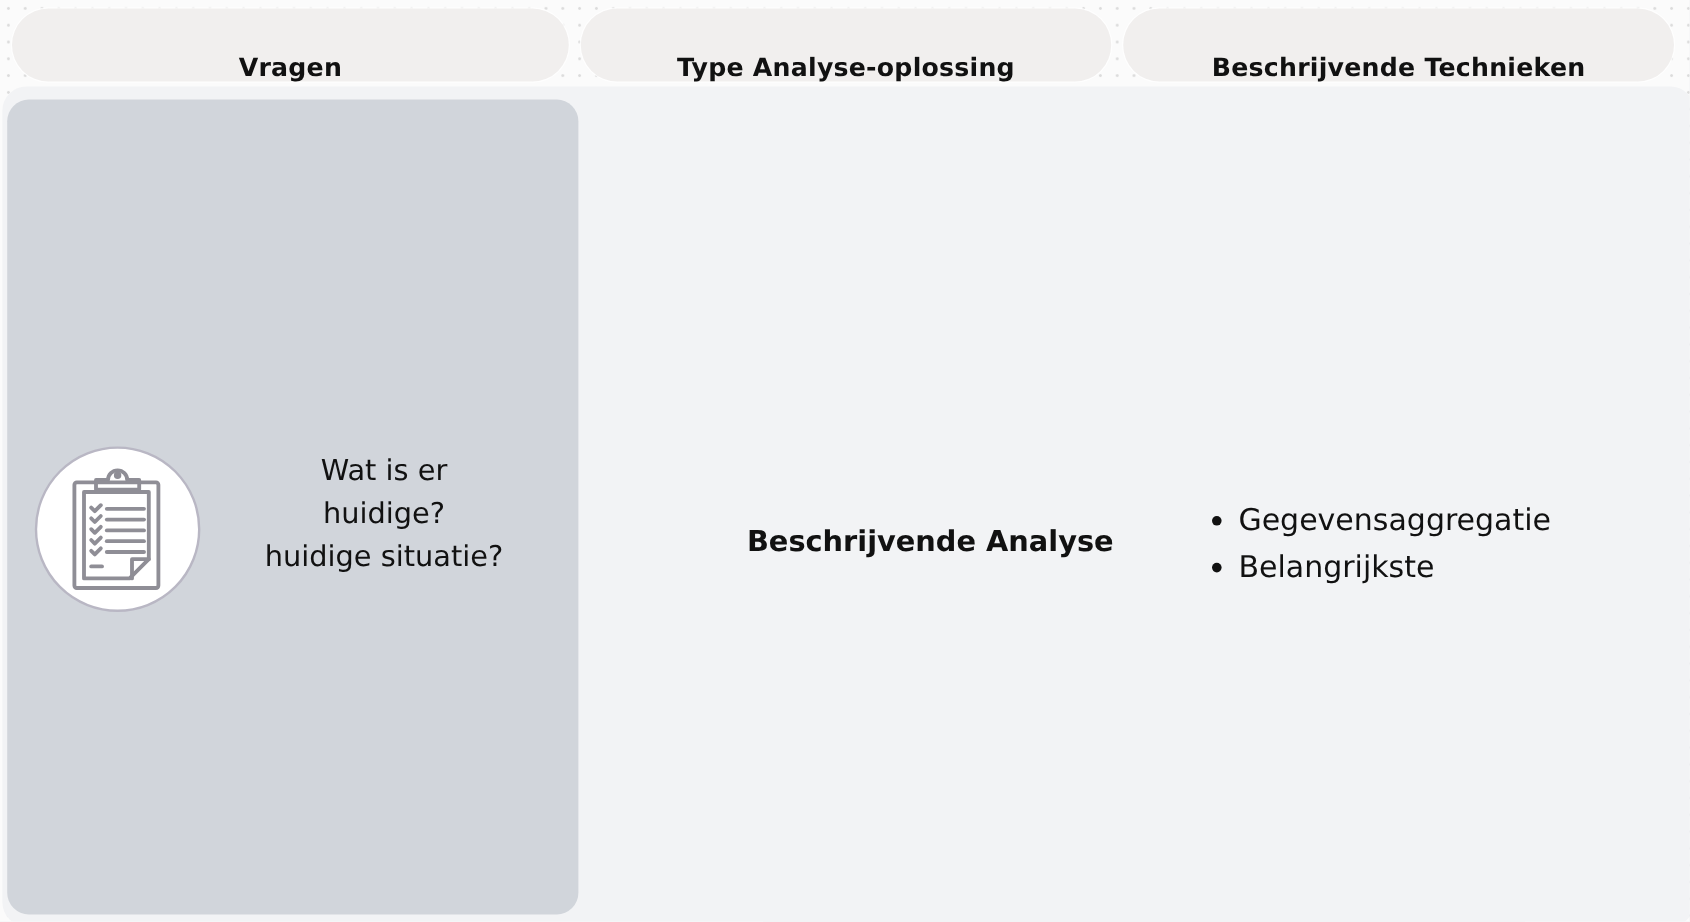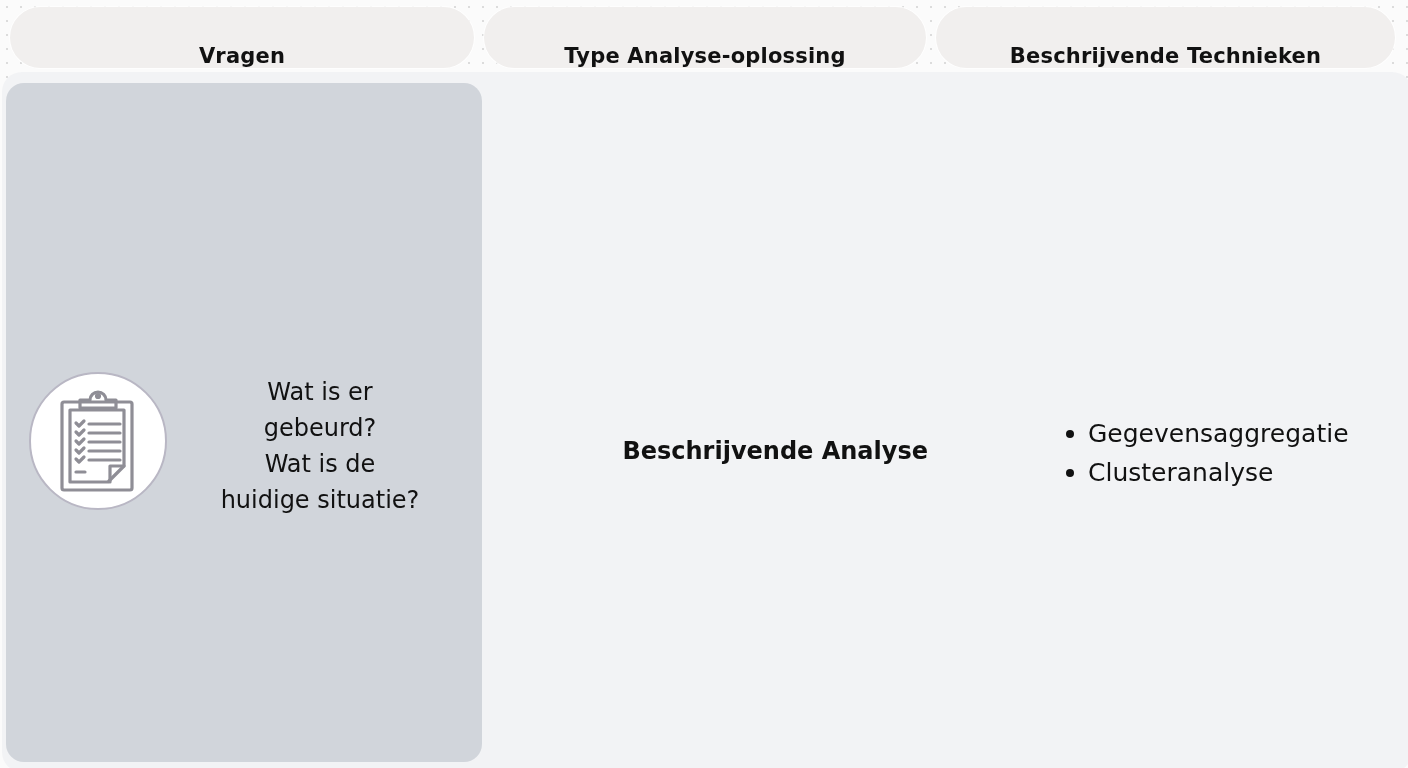--- a/index.html
+++ b/index.html
@@ -34,21 +34,21 @@
   }
   .questions {
     position:absolute; left:200px; top:374px; width:240px;
     text-align:center; font-size:24px; line-height:36px; color:#111;
   }
   .type-label {
     position:absolute; left:484px; top:437px; width:444px;
     text-align:right; font-weight:bold; font-size:24px;
   }
   .techniques {
-    position:absolute; left:1062px; top:414px; margin:0; padding:0; list-style:none;
+    position:absolute; left:1006px; top:414px; margin:0; padding:0; list-style:none;
     font-size:25px; line-height:39px;
   }
   .techniques li { display:flex; align-items:center; }
   .bullet { display:inline-block; width:8px; height:8px; border-radius:50%; background:#111; margin:0 14px 0 4px; }
 </style>
 </head>
 <body>
 
 <div class="pill" style="left:10px; width:464px;">
   <span>Vragen</span>
@@ -79,29 +79,28 @@
     <path d="M18 62 l3 3 l5 -5"></path>
       <line x1="31" y1="63" x2="62" y2="63"></line>
     <path d="M18 71 l3 3 l5 -5"></path>
       <line x1="31" y1="72" x2="62" y2="72"></line>
     <line x1="18" y1="84" x2="27" y2="84"></line>
   </svg>
 </div>
 
 <div class="questions">
   <div>Wat is er</div>
-  <div>gebeurd?</div>
-  <div>Wat is de</div>
+  <div>huidige?</div>
   <div>huidige situatie?</div>
 </div>
 
 <div class="type-label">Beschrijvende Analyse</div>
 
 <ul class="techniques">
   <li>
       <span class="bullet"></span>
       <span>Gegevensaggregatie</span>
     </li>
   <li>
       <span class="bullet"></span>
-      <span>Clusteranalyse</span>
+      <span>Belangrijkste</span>
     </li>
 </ul>
 
 </body></html>

